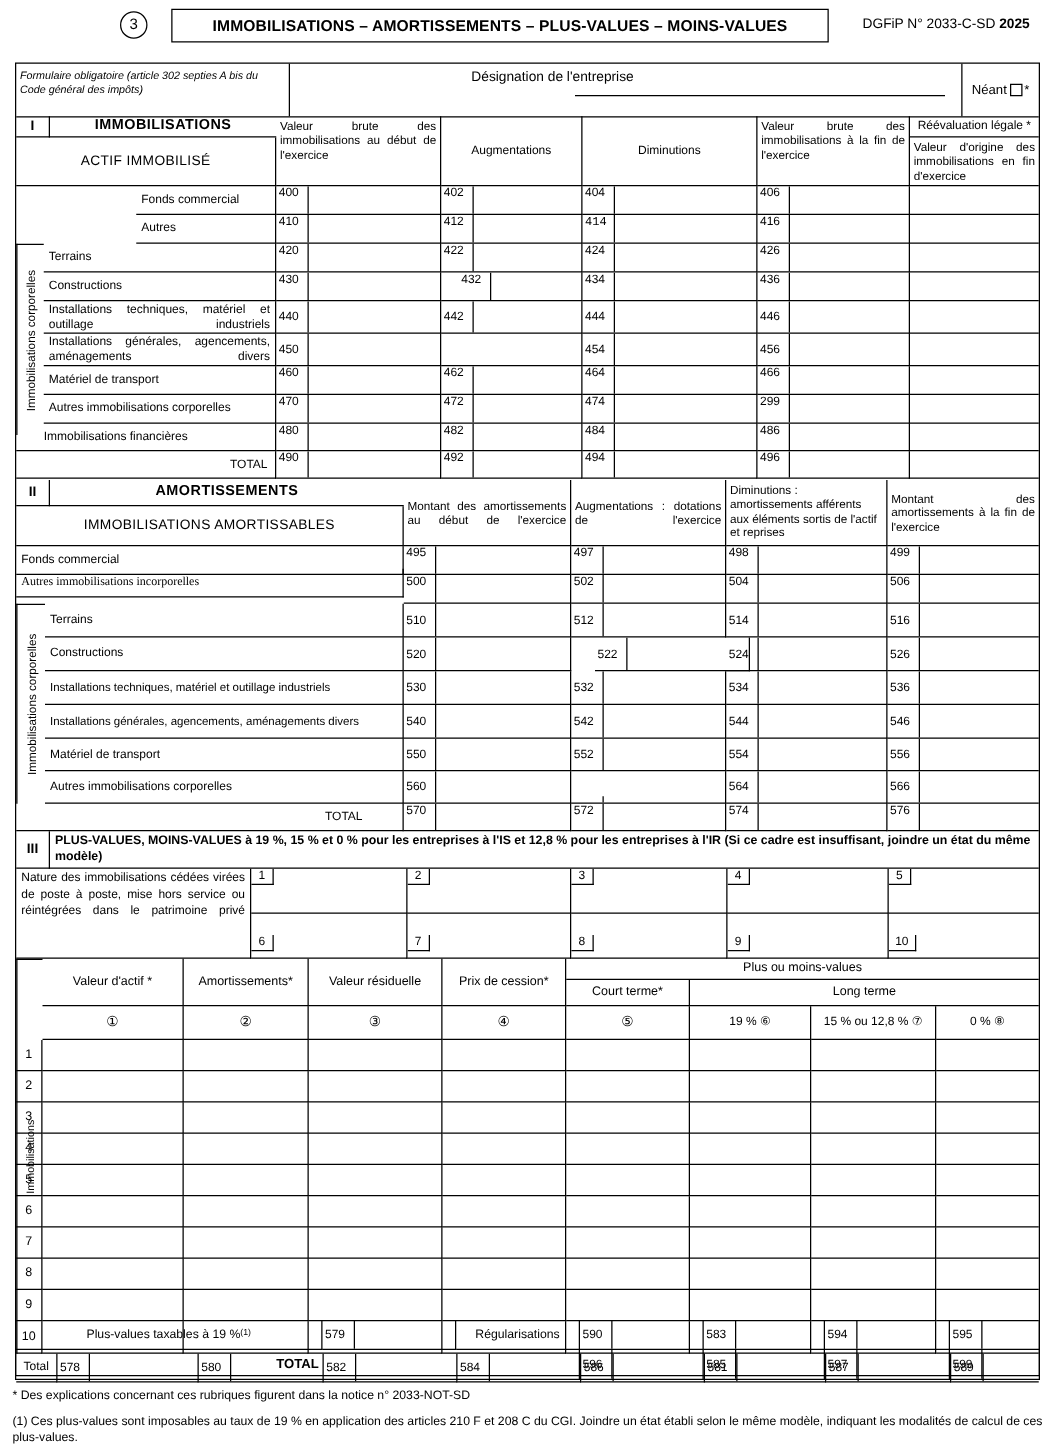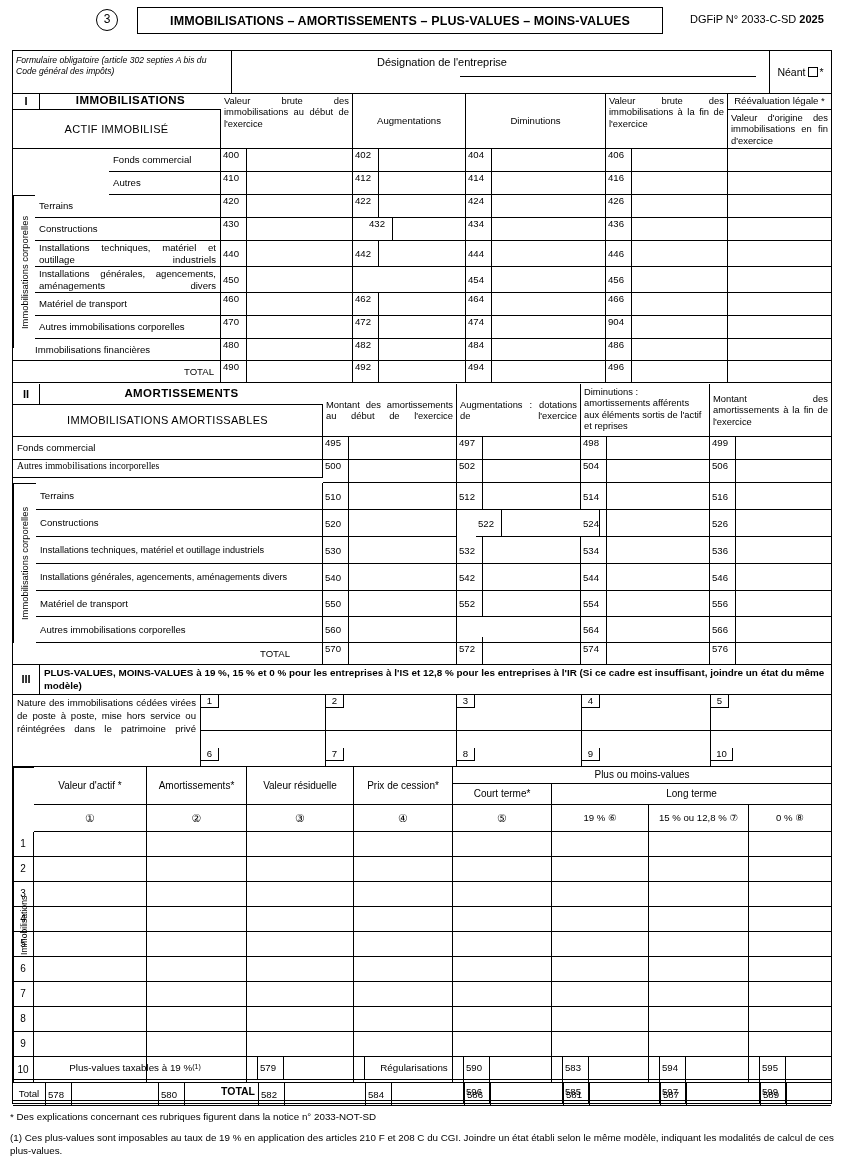--- a/index.html
+++ b/index.html
@@ -180,21 +180,21 @@
     </div>
     <div class="c bb" style="left:715px;top:98px;width:103px;height:23px;"></div>
 
     <div class="c ctr bb br" style="left:96px;top:121px;width:112px;height:23px;padding:0 4px;">Autres</div>
     <div class="c bb br" style="left:208px;top:121px;width:132px;height:23px;">
       <span class="codecell" style="left:0;top:0;width:26px;height:23px;">410</span>
     </div>
     <div class="c bb br" style="left:340px;top:121px;width:113px;height:23px;">
       <span class="codecell" style="left:0;top:0;width:26px;height:23px;">412</span>
     </div>
-    <div class="c bb br" style="left:453px;top:121px;width:140px;height:23px;">
+    <div class="c bb br" style="left:453px;top:121px;width:140px;height:23px;font-family:Liberation Mono, monospace;">
       <span class="codecell" style="left:0;top:0;width:26px;height:23px;">414</span>
     </div>
     <div class="c bb br" style="left:593px;top:121px;width:122px;height:23px;">
       <span class="codecell" style="left:0;top:0;width:26px;height:23px;">416</span>
     </div>
     <div class="c bb" style="left:715px;top:121px;width:103px;height:23px;"></div>
 
     <div class="c ctr bb br" style="left:22px;top:144px;width:186px;height:23px;padding:0 4px;">Terrains</div>
     <div class="c bb br" style="left:208px;top:144px;width:132px;height:23px;">
       <span class="codecell" style="left:0;top:0;width:26px;height:23px;">420</span>
@@ -274,21 +274,21 @@
     <div class="c bb br" style="left:208px;top:265px;width:132px;height:23px;">
       <span class="codecell" style="left:0;top:0;width:26px;height:23px;">470</span>
     </div>
     <div class="c bb br" style="left:340px;top:265px;width:113px;height:23px;">
       <span class="codecell" style="left:0;top:0;width:26px;height:23px;">472</span>
     </div>
     <div class="c bb br" style="left:453px;top:265px;width:140px;height:23px;">
       <span class="codecell" style="left:0;top:0;width:26px;height:23px;">474</span>
     </div>
     <div class="c bb br" style="left:593px;top:265px;width:122px;height:23px;">
-      <span class="codecell" style="left:0;top:0;width:26px;height:23px;">904</span>
+      <span class="codecell" style="left:0;top:0;width:26px;height:23px;">299</span>
     </div>
     <div class="c bb" style="left:715px;top:265px;width:103px;height:23px;"></div>
 
     <div class="c ctr bb br" style="left:0;top:288px;width:208px;height:22px;padding:0 4px 0 22px;">Immobilisations financières</div>
     <div class="c bb br" style="left:208px;top:288px;width:132px;height:22px;">
       <span class="codecell" style="left:0;top:0;width:26px;height:22px;">480</span>
     </div>
     <div class="c bb br" style="left:340px;top:288px;width:113px;height:22px;">
       <span class="codecell" style="left:0;top:0;width:26px;height:22px;">482</span>
     </div>

